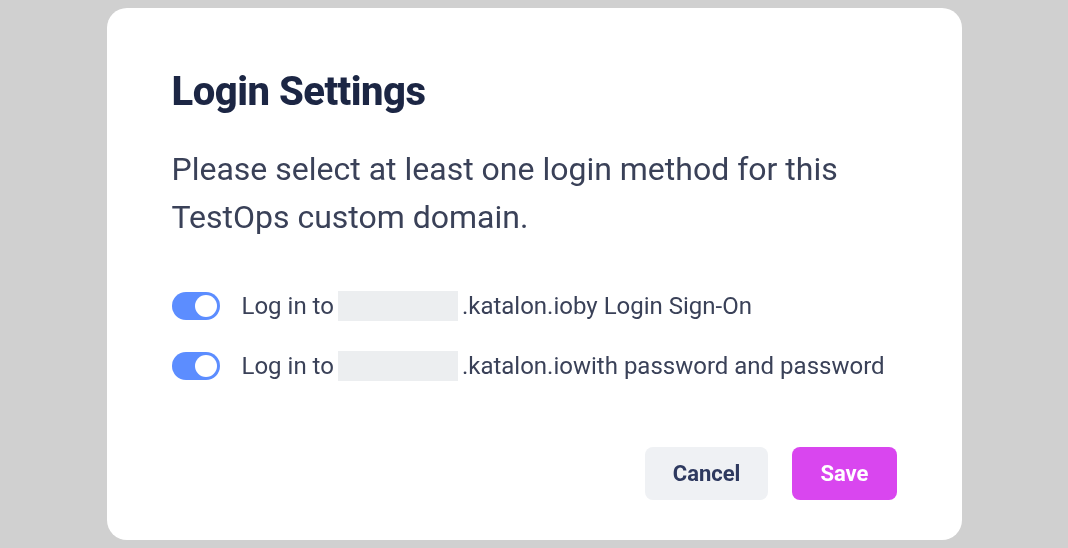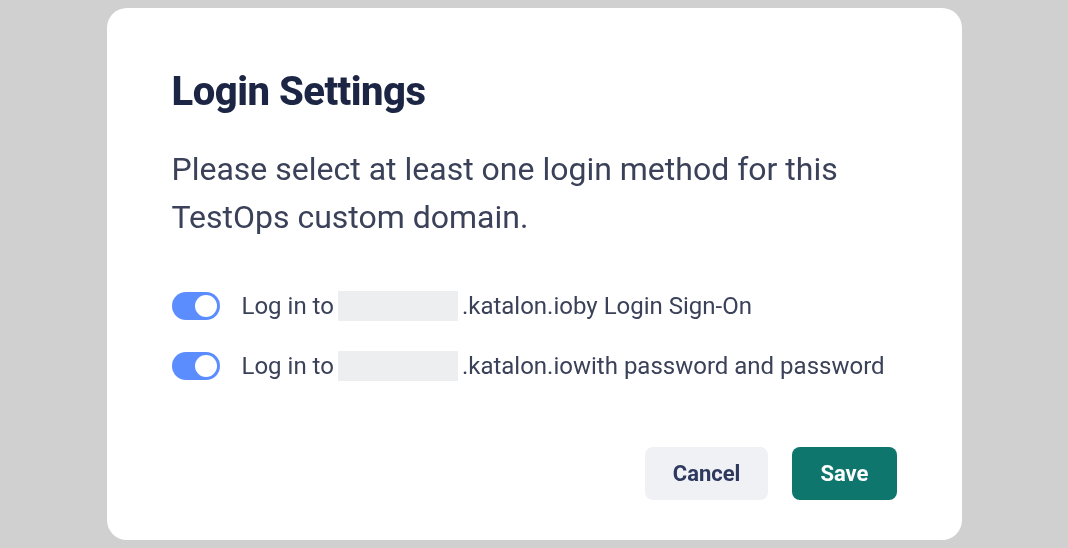--- a/index.html
+++ b/index.html
@@ -93,21 +93,21 @@
       font-weight: 700;
       border: none;
       cursor: pointer;
       font-family: inherit;
     }
     .btn-cancel {
       background: #eff1f4;
       color: #2e395f;
     }
     .btn-save {
-      background: #0f766e;
+      background: #d946ef;
       color: #ffffff;
     }
   </style>
 </head>
 <body>
 
 <div class="modal">
   <h1 class="title">Login Settings</h1>
   <p class="description">Please select at least one login method for this TestOps custom domain.</p>
 

